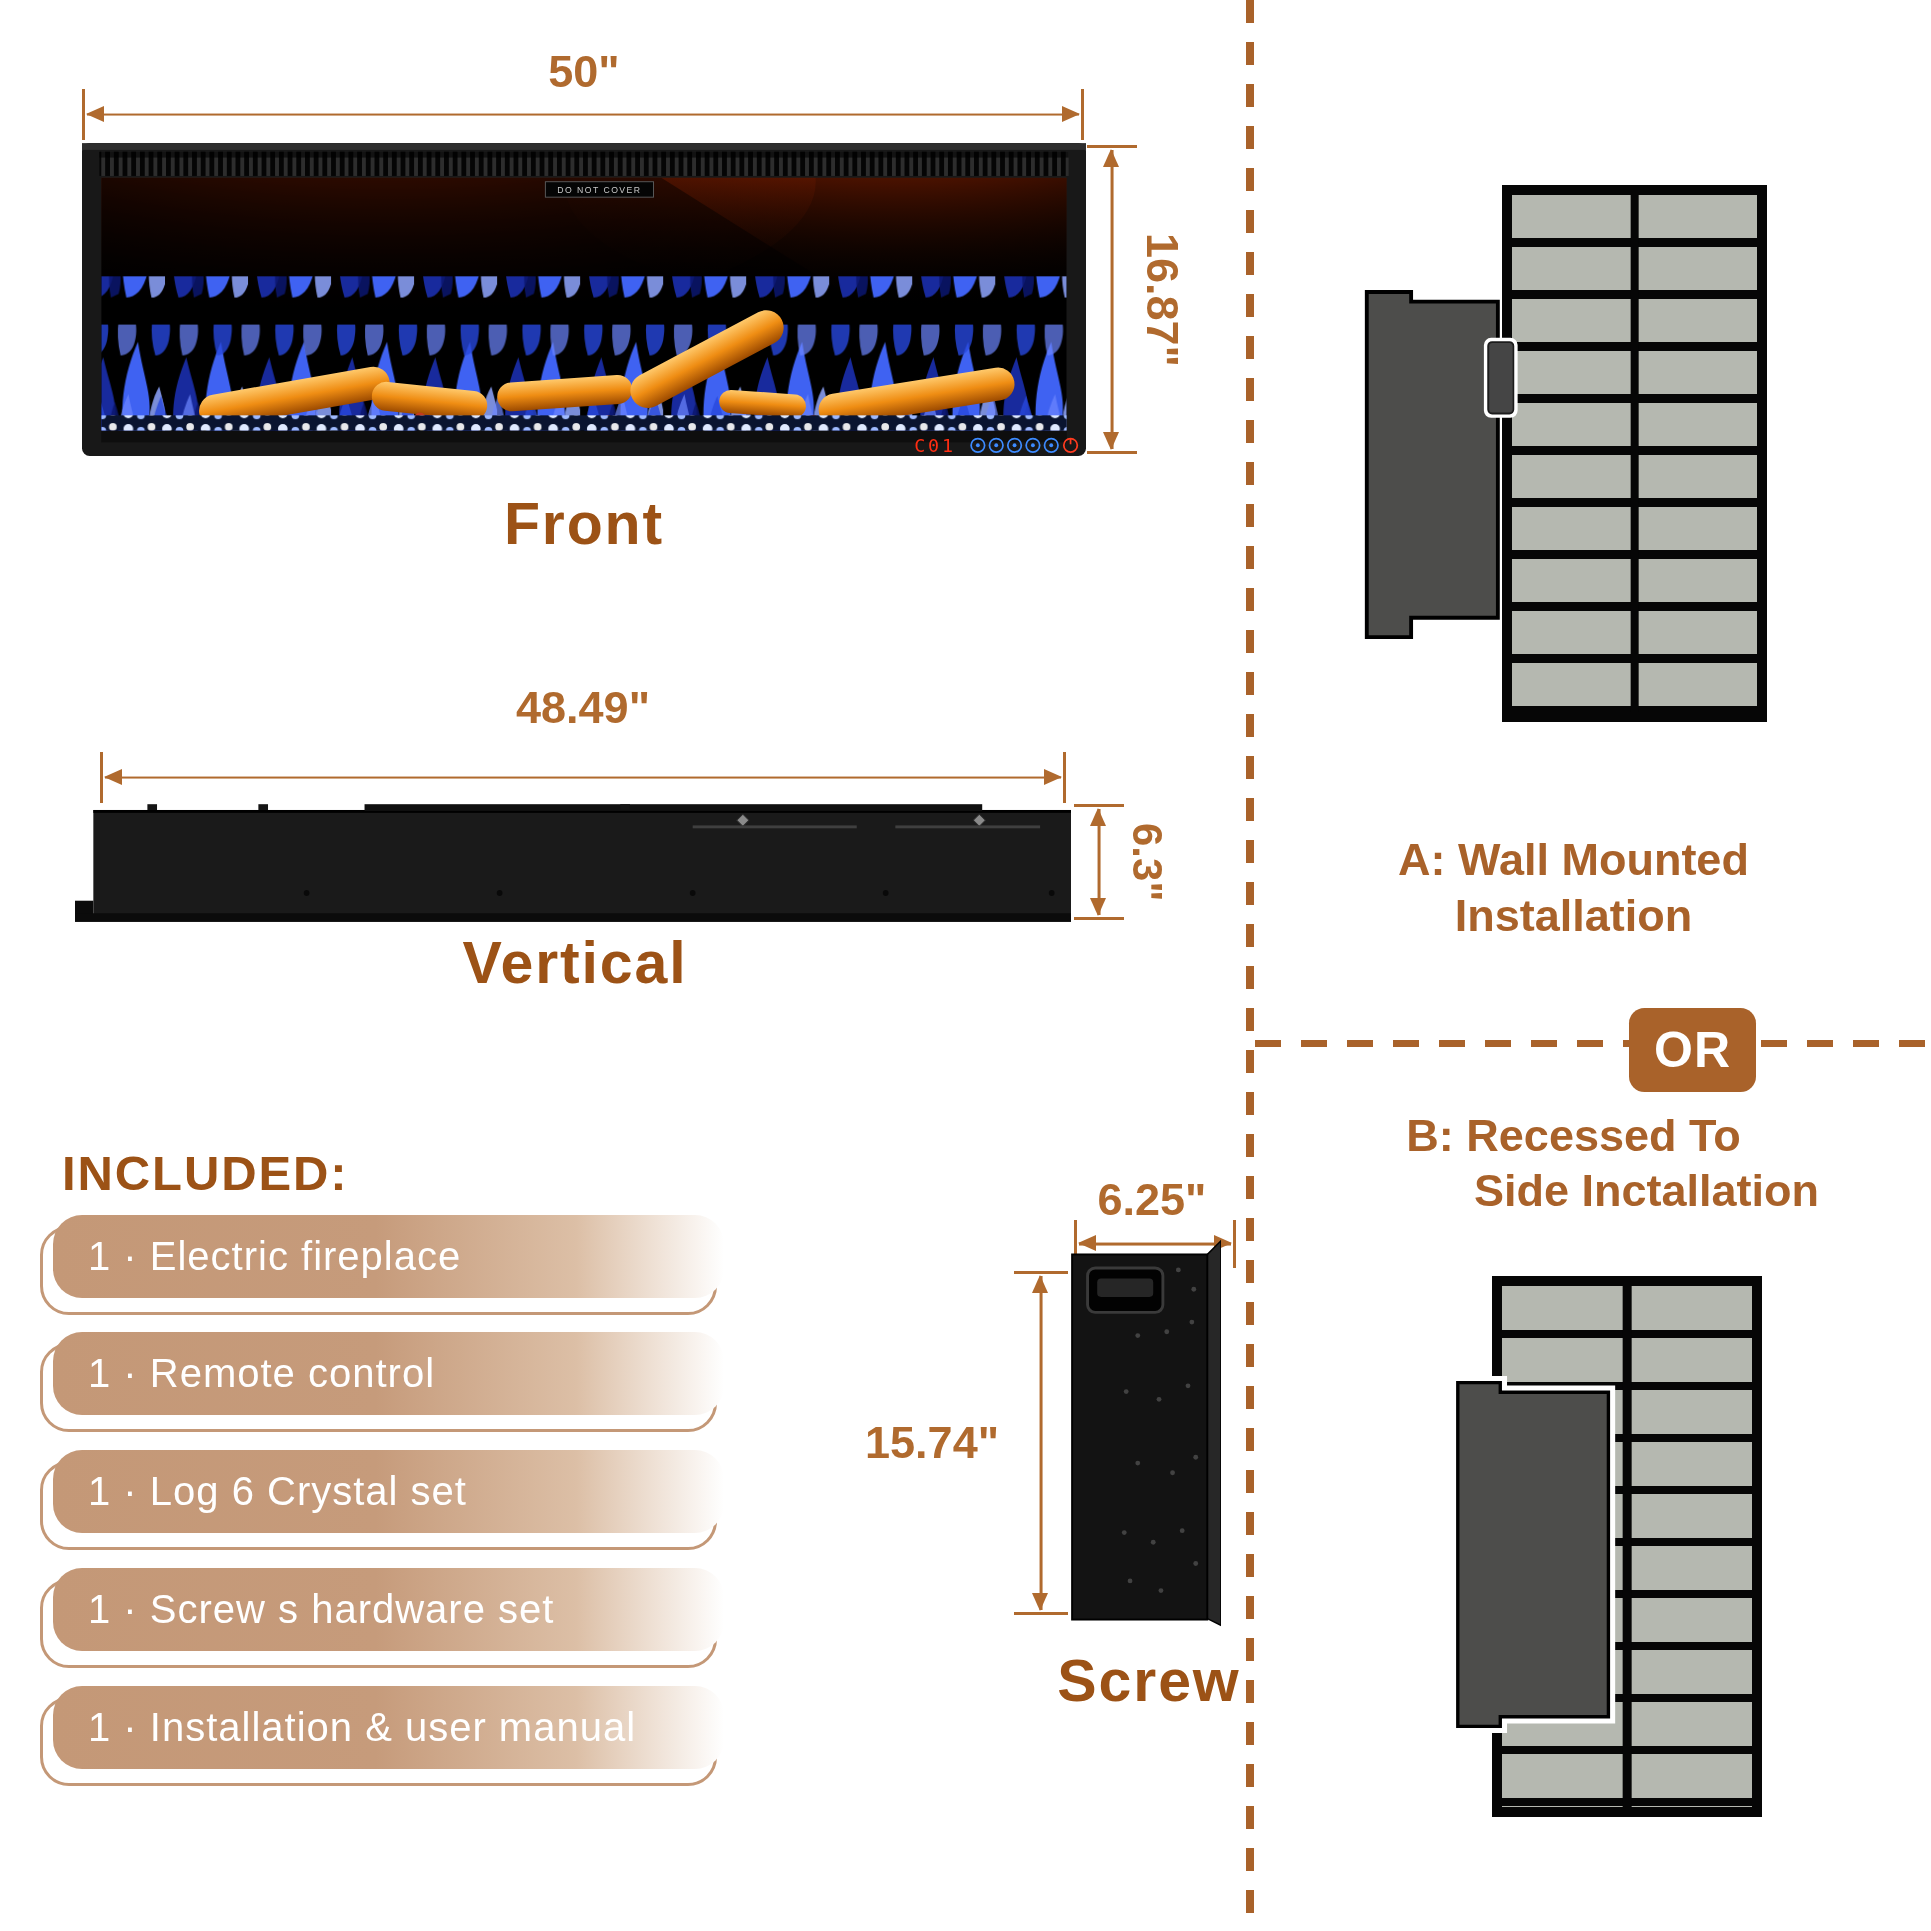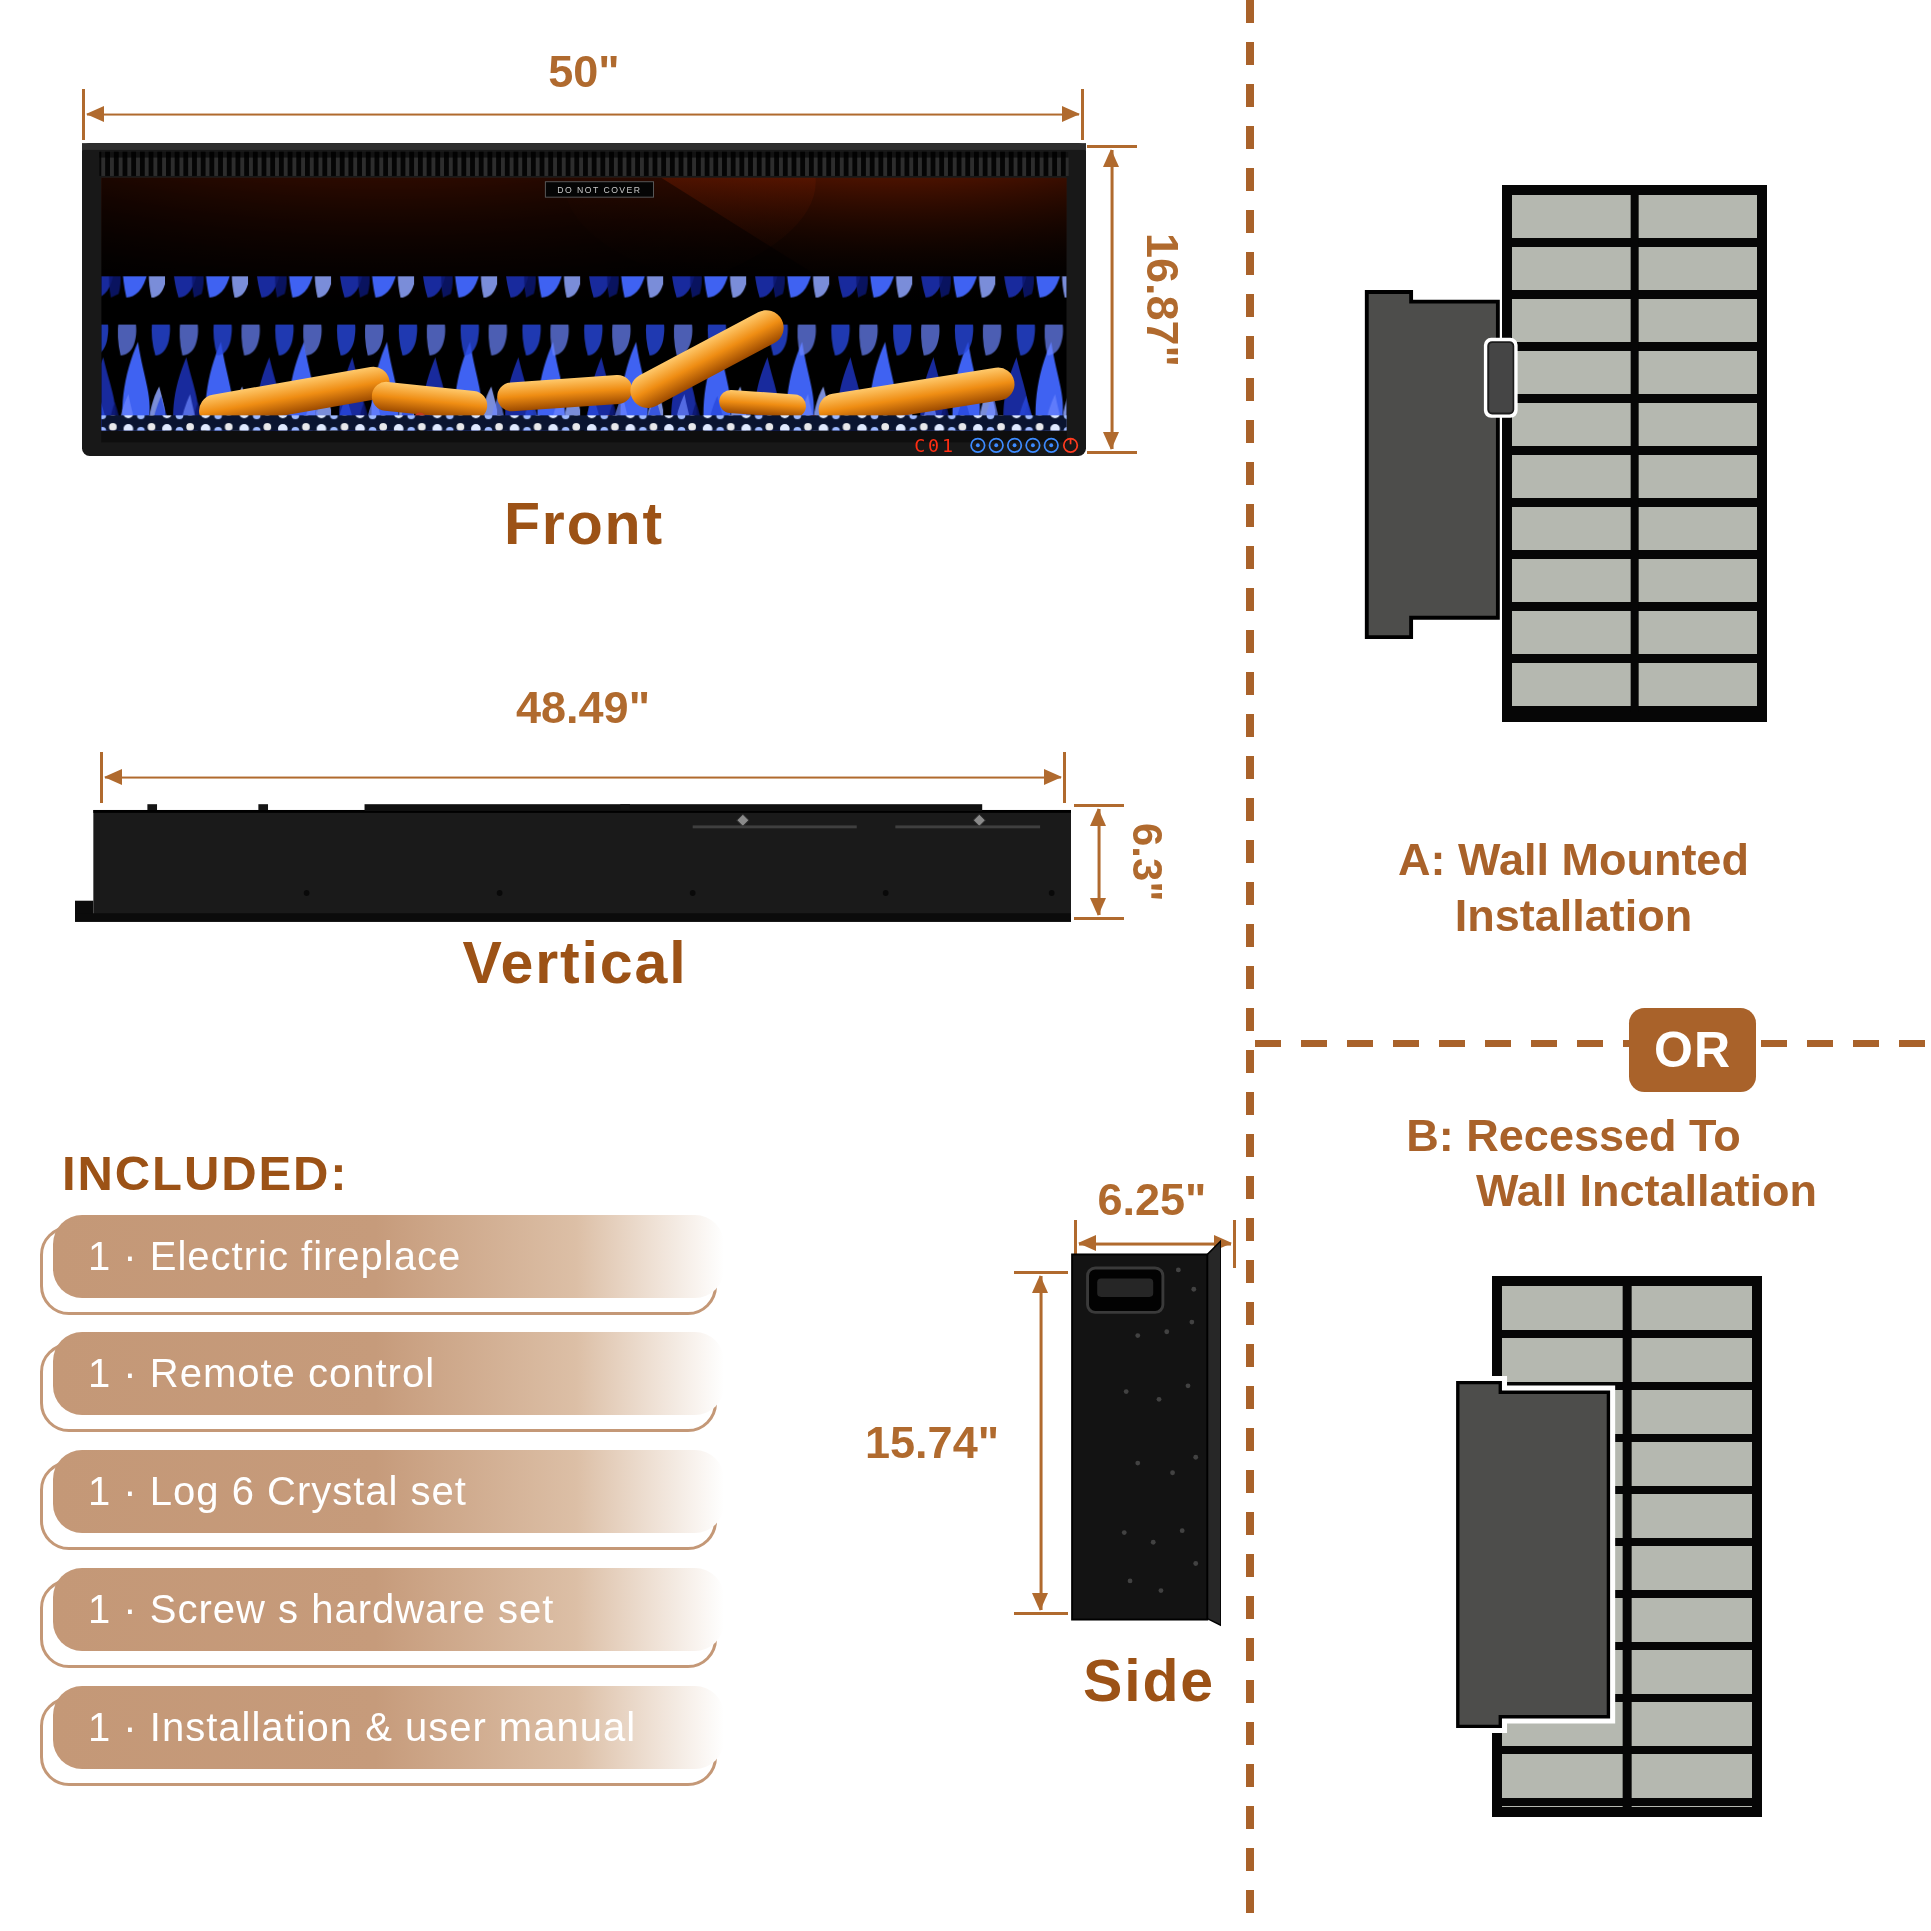--- a/index.html
+++ b/index.html
@@ -287,21 +287,21 @@
 
   <div class="dim-v" style="left:1014px;top:1271px;width:54px;height:344px;">
     <span class="tick t"></span>
     <span class="tick b"></span>
     <span class="vline"></span>
     <span class="arr at"></span>
     <span class="arr ab"></span>
   </div>
   <div class="dim-label right" style="left:816px;top:1417px;width:183px;">15.74"</div>
 
-  <div class="sec-title" style="left:1004px;top:1647px;width:290px;">Side</div>
+  <div class="sec-title" style="left:1004px;top:1647px;width:290px;">Screw</div>
 
   <div class="vdash"></div>
 
   <div class="wall a" style="left:1502px;top:185px;width:265px;height:537px;">
     <div class="mortar-v"></div>
   </div>
 
   <svg class="abs" style="left:1361px;top:278px;" width="160" height="375" viewBox="0 0 166 388">
     <path d="M6 14 H52 V24 H142 V352 H52 V372 H6 Z" fill="#4d4d4b" stroke="#000" stroke-width="4"></path>
     <g>
@@ -312,21 +312,21 @@
 
   <div class="install-label" style="left:1332px;top:832px;width:483px;">
     <div>A: Wall Mounted</div>
     <div>Installation</div>
   </div>
 
   <div class="hdash"></div>
   <div class="or-badge">OR</div>
 
   <div class="install-label" style="left:1332px;top:1108px;width:483px;">B: Recessed To</div>
-  <div class="install-label" style="left:1405px;top:1163px;width:483px;">Wall Inctallation</div>
+  <div class="install-label" style="left:1405px;top:1163px;width:483px;">Side Inctallation</div>
 
   <div class="wall b" style="left:1492px;top:1276px;width:270px;height:541px;">
     <div class="mortar-v"></div>
   </div>
 
   <svg class="abs" style="left:1452px;top:1371px;" width="168" height="367" viewBox="0 0 174 380">
     <path d="M6 12 H50 V22 H162 V358 H50 V368 H6 Z" fill="#4d4d4b" stroke="#ffffff" stroke-width="14" paint-order="stroke"></path>
     <path d="M6 12 H50 V22 H162 V358 H50 V368 H6 Z" fill="none" stroke="#000000" stroke-width="3.5"></path>
   </svg>
 

